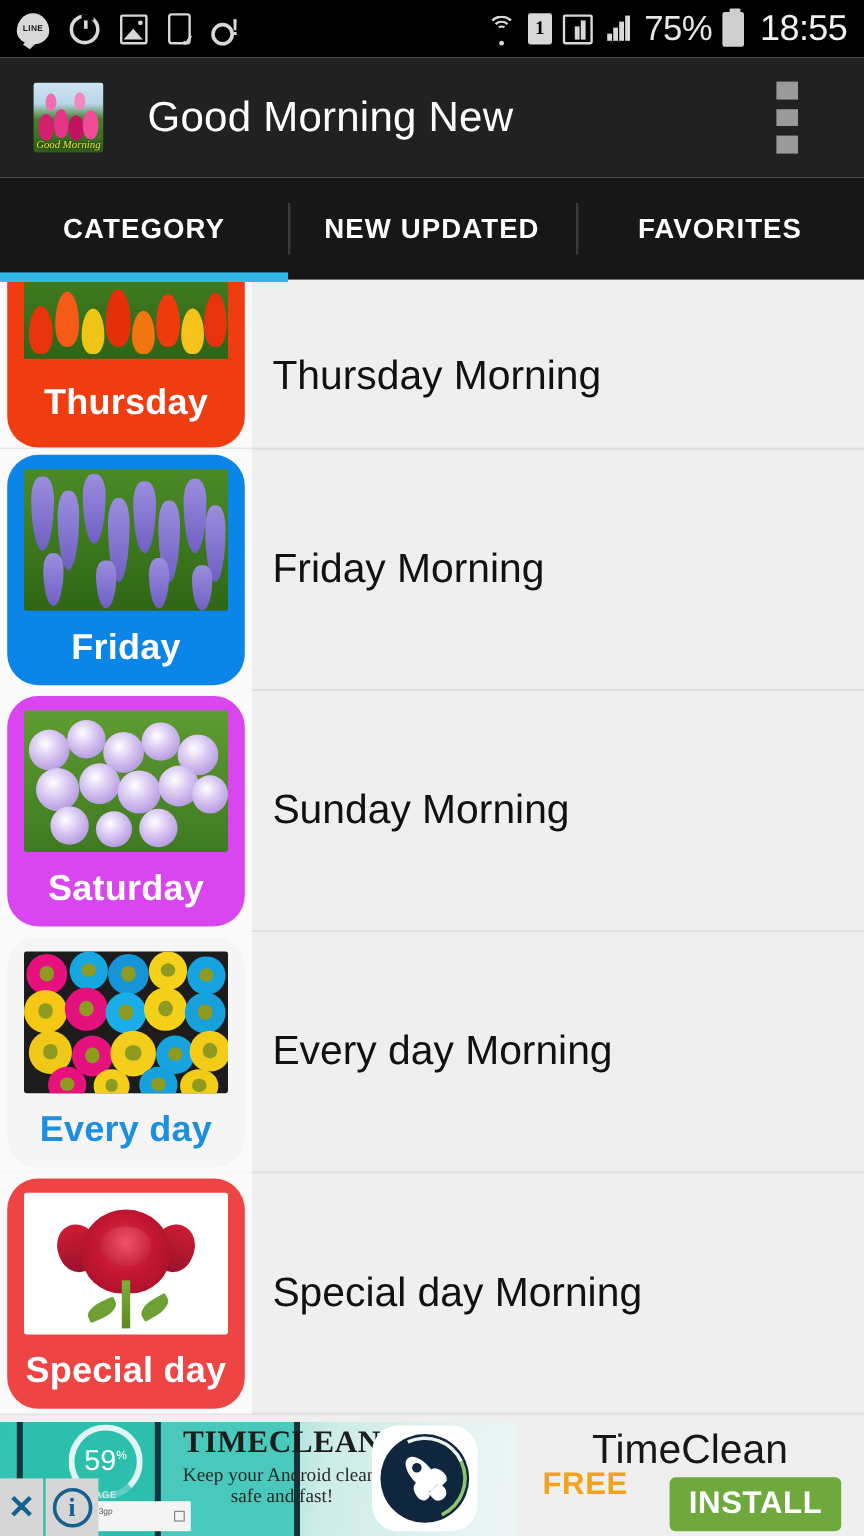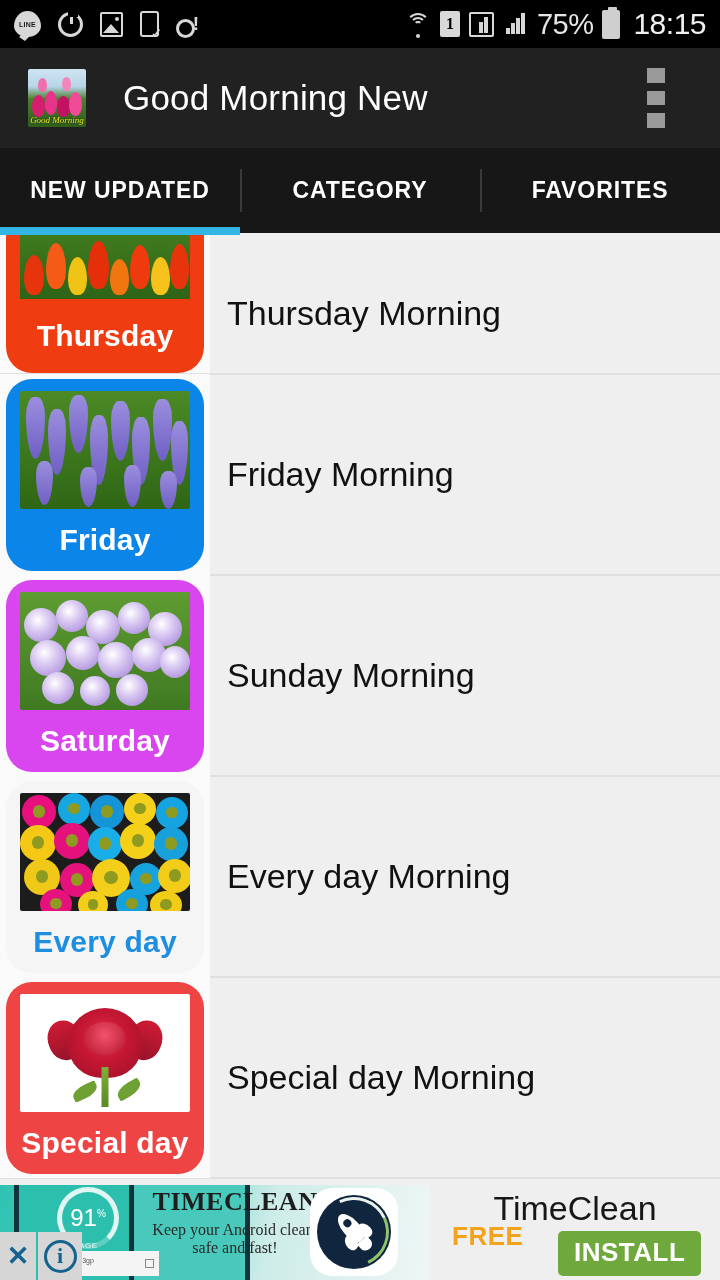--- a/index.html
+++ b/index.html
@@ -235,21 +235,21 @@
           <u class="sg3"></u>
         </span>
       <span class="ic-sig">
           <u class="sg1"></u>
           <u class="sg2"></u>
           <u class="sg3"></u>
           <u class="sg4"></u>
         </span>
       <span class="sb-batt-txt">75%</span>
       <span class="ic-batt"></span>
-      <span class="sb-clock">18:15</span>
+      <span class="sb-clock">18:55</span>
     </div>
   </div>
 
   <div class="appbar">
     <div class="app-icon">
       <b class="tul" style="left:4px;  top:26px; width:13px; height:22px; background:#d41f6e;"></b>
       <b class="tul" style="left:17px; top:22px; width:12px; height:24px; background:#e8338a;"></b>
       <b class="tul" style="left:29px; top:27px; width:13px; height:21px; background:#c21360;"></b>
       <b class="tul" style="left:41px; top:23px; width:13px; height:24px; background:#ef4b97;"></b>
       <b class="tul" style="left:10px; top:9px;  width:9px;  height:14px; background:#f06fae;"></b>
@@ -258,22 +258,22 @@
     </div>
     <div class="app-title">Good Morning New</div>
     <div class="overflow">
         <i></i>
         <i></i>
         <i></i>
       </div>
   </div>
 
   <div class="tabs">
+    <div class="tab">CATEGORY</div>
     <div class="tab">NEW UPDATED</div>
-    <div class="tab">CATEGORY</div>
     <div class="tab">FAVORITES</div>
   </div>
   <div class="tab-ind"></div>
 
   <div class="list">
 
     <div class="row first">
       <div class="thumb-wrap">
         <div class="card" style="background:#f03c11;">
           <div class="photo f-tulip">
@@ -386,21 +386,21 @@
       <div class="rowtitle">Special day Morning</div>
     </div>
 
   </div>
 
   <div class="ad">
     <div class="ad-left">
       <div class="ad-phone2"></div>
       <div class="ad-phone">
         <div class="ad-ring">
-          <span class="pct"><span>91</span><sup>%</sup></span>
+          <span class="pct"><span>59</span><sup>%</sup></span>
         </div>
         <div class="ad-storage">STORAGE</div>
         <div class="ad-sub">
           <span>_004235.3gp</span>
           <i></i>
         </div>
       </div>
       <div class="ad-copy">
         <div class="ad-brand">TIMECLEAN</div>
         <div class="ad-tag">

